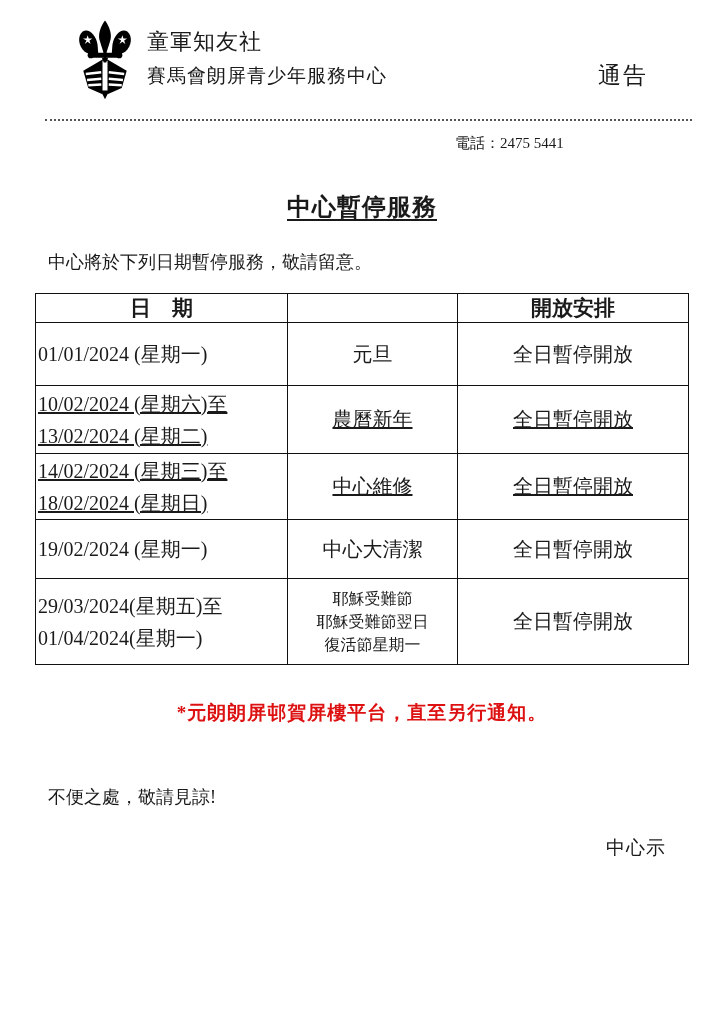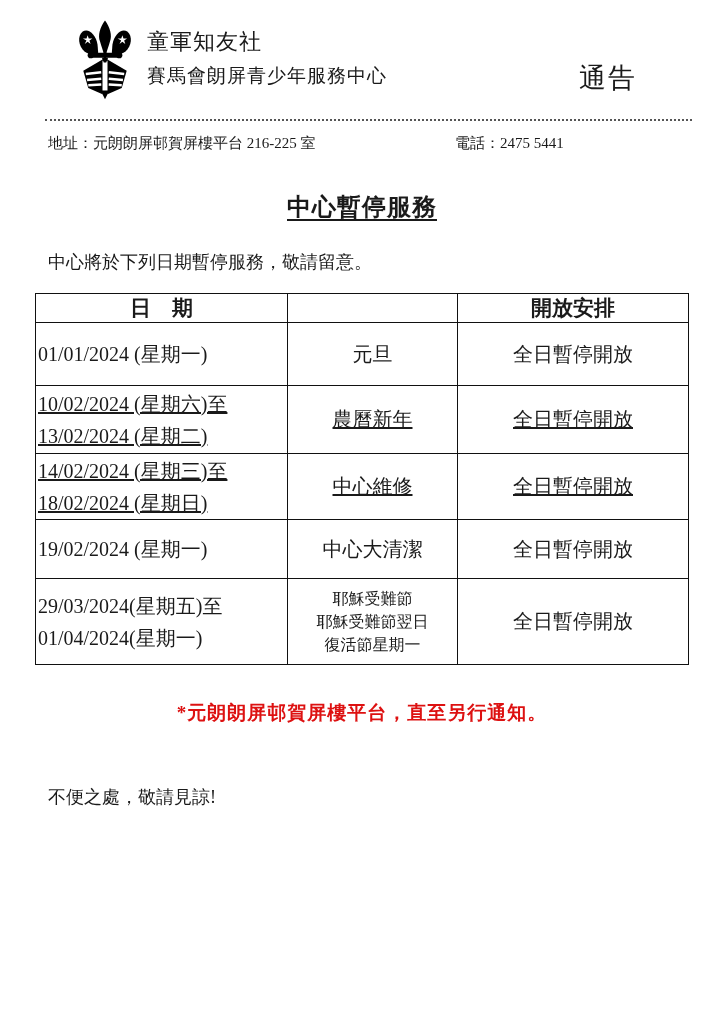--- a/index.html
+++ b/index.html
@@ -9,21 +9,21 @@
     color:#1a1a1a;
   }
   .page { position:relative; width:724px; height:893px; background:#fff; }
 
   
   .header-row { display:flex; align-items:flex-start; padding:18px 70px 0 74px; position:relative; }
   .logo { width:62px; height:88px; flex:none; }
   .org-block { margin-left:11px; padding-top:9px; }
   .org-line1 { font-size:22px; letter-spacing:1px; }
   .org-line2 { font-size:19px; margin-top:6px; letter-spacing:1px; }
-  .notice-label { position:absolute; right:87px; top:60px; font-size:27px; letter-spacing:2px; }
+  .notice-label { position:absolute; right:76px; top:60px; font-size:23px; letter-spacing:2px; }
 
   .dotted-divider { margin:13px 32px 0 45px; border-top:2px dotted #555; height:0; }
 
   
   .contact { position:relative; margin:13px 0 0 48px; font-size:15px; height:20px; }
   .phone { position:absolute; left:407px; top:0; }
 
   
   .doc-title {
     margin-top:37px; text-align:center; font-size:24px; font-weight:bold;
@@ -105,21 +105,20 @@
     <div class="org-block">
       <div class="org-line1">童軍知友社</div>
       <div class="org-line2">賽馬會朗屏青少年服務中心</div>
     </div>
     <div class="notice-label">通告</div>
   </div>
 
   <div class="dotted-divider"></div>
 
   <div class="contact">
-    <span class="address">地址：元朗朗屏邨賀屏樓平台 216-225 室</span>
     <span class="phone">電話：2475 5441</span>
   </div>
 
   <div class="doc-title">中心暫停服務</div>
 
   <div class="intro">中心將於下列日期暫停服務，敬請留意。</div>
 
   <table class="schedule">
     <colgroup>
         <col class="c1">
@@ -162,14 +161,15 @@
 復活節星期一</td>
       <td class="arr">全日暫停開放</td>
     </tr>
   </tbody>
     </table>
 
   <div class="red-notice">*元朗朗屏邨賀屏樓平台，直至另行通知。</div>
 
   <div class="apology">不便之處，敬請見諒!</div>
 
+  <div class="signoff">中心示</div>
 
 </div>
 
 </body></html>

